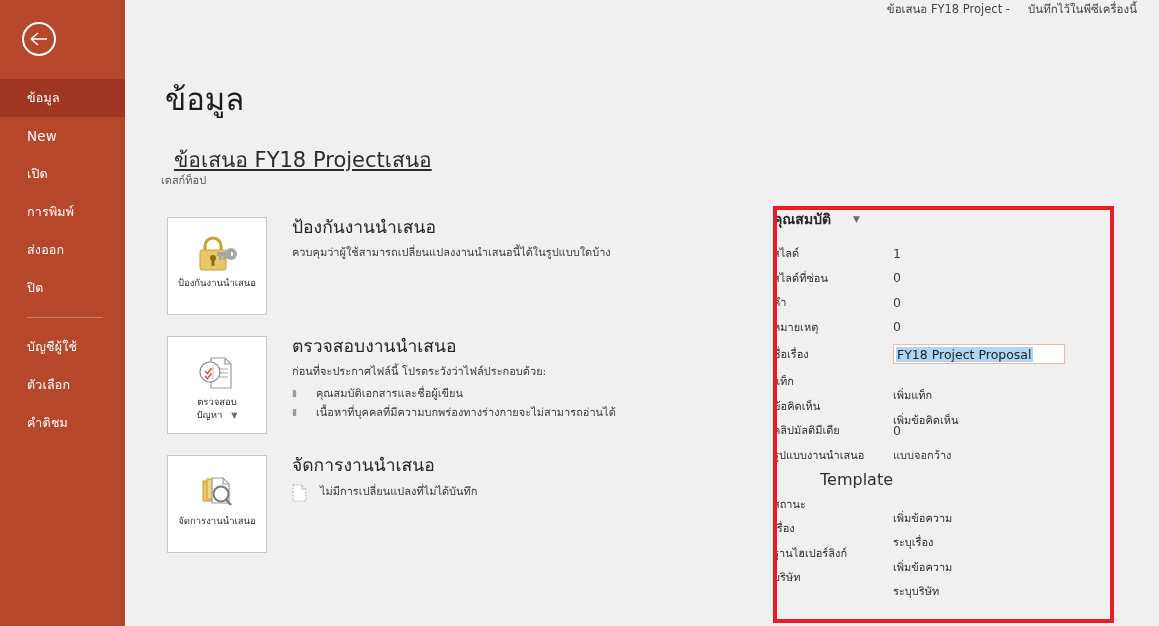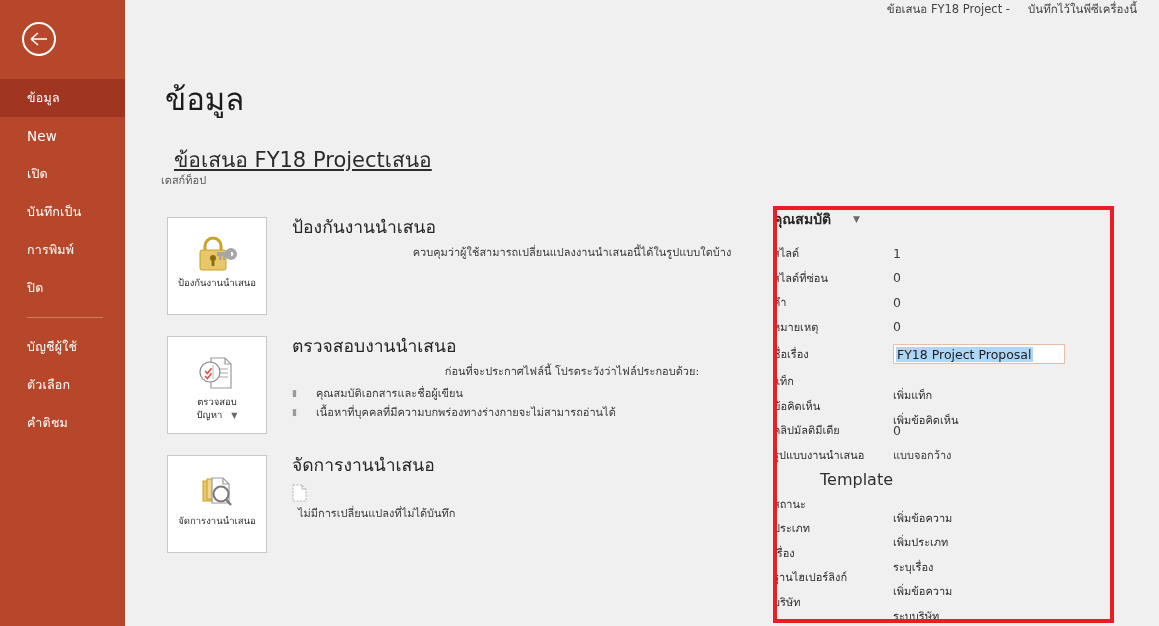--- a/index.html
+++ b/index.html
@@ -93,34 +93,33 @@
   .tile .tlabel.two { white-space: normal; }
 
   .sec-body { position: absolute; left: 125px; top: 0; width: 560px; }
   .sec-head {
     font-size: 17.5px; color: #262626; font-weight: 400;
     line-height: 1.2; white-space: nowrap;
   }
   .sec-desc {
     margin-top: 7px; font-size: 11px; color: #3c3c3c;
     line-height: 1.45;
-    text-align: center;
   }
   .bullets { margin-top: 5px; }
   .bullet {
     display: flex; align-items: flex-start;
     font-size: 11px; color: #3c3c3c; line-height: 1.7;
   }
   .bullet .bdot {
     width: 14px; flex: 0 0 14px; color: #9a9a9a;
     font-size: 9px; line-height: 1.9;
   }
   .bullet .btext { padding-left: 10px; }
 
-  .mrow { display: flex; align-items: flex-start; margin-top: 8px; flex-direction: column; }
+  .mrow { display: flex; align-items: flex-start; margin-top: 8px; }
   .mrow .mico { width: 22px; flex: 0 0 22px; }
   .mrow .mtxt { font-size: 11px; color: #3c3c3c; line-height: 1.5; padding-left: 6px;}
 
   
   .props {
     position: absolute; left: 648px; top: 168px;
     width: 340px;
   }
   .props-title-row {
     display: flex; align-items: center;
@@ -186,24 +185,24 @@
       <div class="nav-item active">
           <span>ข้อมูล</span>
         </div>
       <div class="nav-item latin">
           <span>New</span>
         </div>
       <div class="nav-item">
           <span>เปิด</span>
         </div>
       <div class="nav-item">
-          <span>บันทึกเป็น</span>
-        </div>
-      <div class="nav-item">
           <span>การพิมพ์</span>
+        </div>
+      <div class="nav-item">
+          <span>ส่งออก</span>
         </div>
       <div class="nav-item">
           <span>ปิด</span>
         </div>
       <div class="nav-sep"></div>
       <div class="nav-item">
           <span>บัญชีผู้ใช้</span>
         </div>
       <div class="nav-item">
           <span>ตัวเลือก</span>
@@ -362,24 +361,20 @@
       </div>
       <div class="prow">
         <span class="plabel latin">Template</span>
         <span class="pvalue"></span>
       </div>
       <div class="prow">
         <span class="plabel">สถานะ</span>
         <span class="pvalue link">เพิ่มข้อความ</span>
       </div>
       <div class="prow">
-        <span class="plabel">ประเภท</span>
-        <span class="pvalue link">เพิ่มประเภท</span>
-      </div>
-      <div class="prow">
         <span class="plabel">เรื่อง</span>
         <span class="pvalue link">ระบุเรื่อง</span>
       </div>
       <div class="prow">
         <span class="plabel">ฐานไฮเปอร์ลิงก์</span>
         <span class="pvalue link">เพิ่มข้อความ</span>
       </div>
       <div class="prow">
         <span class="plabel">บริษัท</span>
         <span class="pvalue link">ระบุบริษัท</span>

